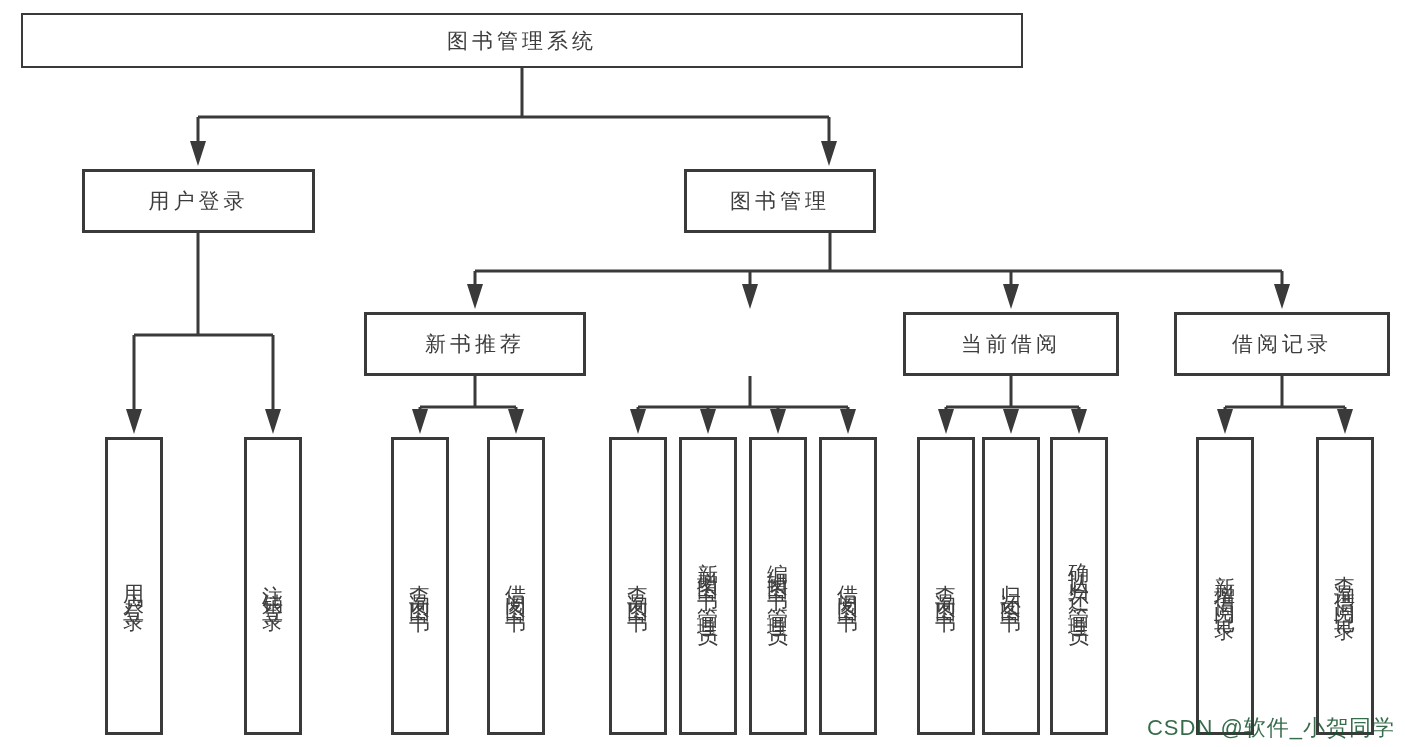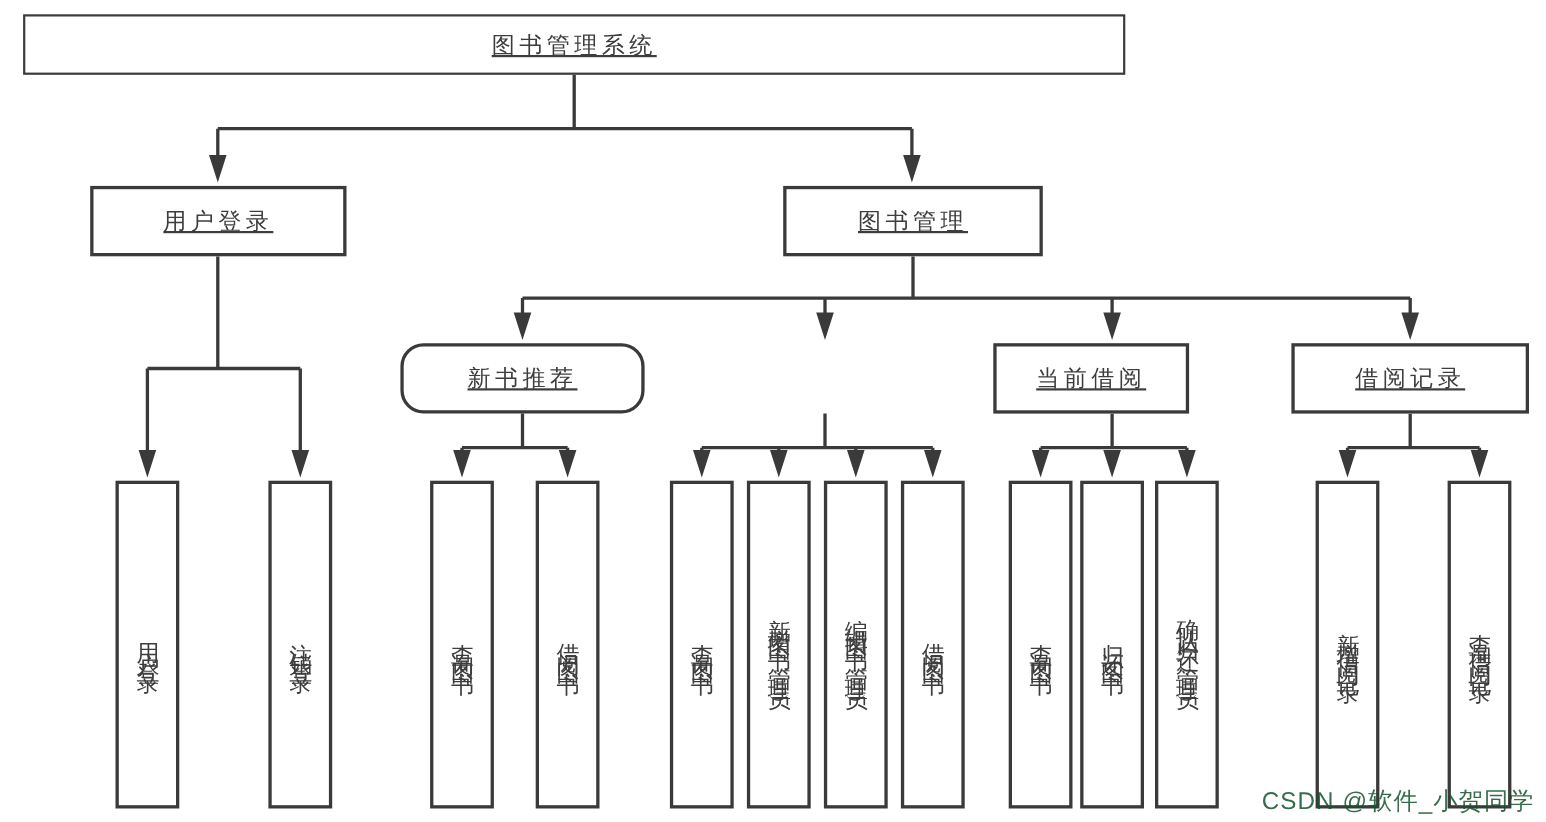--- a/index.html
+++ b/index.html
@@ -23,21 +23,21 @@
     white-space:nowrap;
   }
   .node.root{border-width:2px;}
   .vnode span{
     writing-mode:vertical-rl;
     text-orientation:mixed;
     letter-spacing:9px;
     line-height:1;
     white-space:nowrap;
   }
-  .hnode span{display:block;text-decoration:underline;}
+  .hnode span{display:block;}
   .watermark{
     position:absolute;
     right:10px;bottom:4px;
     font-size:22px;
     letter-spacing:1px;
     color:#14532d;
     opacity:.85;
     font-weight:500;
     pointer-events:none;
   }
@@ -82,28 +82,28 @@
              M1337 409 L1353 409 L1345 434 Z"></path>
   </svg>
 
   <div class="node hnode root" style="left:21px;top:13px;width:1002px;height:55px;">
     <span>图书管理系统</span>
   </div>
 
   <div class="node hnode" style="left:82px;top:169px;width:233px;height:64px;">
     <span>用户登录</span>
   </div>
-  <div class="node hnode" style="left:712px;top:169px;width:236px;height:64px;">
+  <div class="node hnode" style="left:684px;top:169px;width:192px;height:64px;">
     <span>图书管理</span>
   </div>
 
-  <div class="node hnode" style="left:364px;top:312px;width:222px;height:64px;border-radius:21px;">
+  <div class="node hnode" style="left:364px;top:312px;width:222px;height:64px;">
     <span>新书推荐</span>
   </div>
-  <div class="node hnode" style="left:903px;top:312px;width:178px;height:64px;">
+  <div class="node hnode" style="left:903px;top:312px;width:216px;height:64px;">
     <span>当前借阅</span>
   </div>
   <div class="node hnode" style="left:1174px;top:312px;width:216px;height:64px;">
     <span>借阅记录</span>
   </div>
 
   <div class="node vnode" style="left:105px;top:437px;width:58px;height:298px;">
     <span>用户登录</span>
   </div>
   <div class="node vnode" style="left:244px;top:437px;width:58px;height:298px;">

